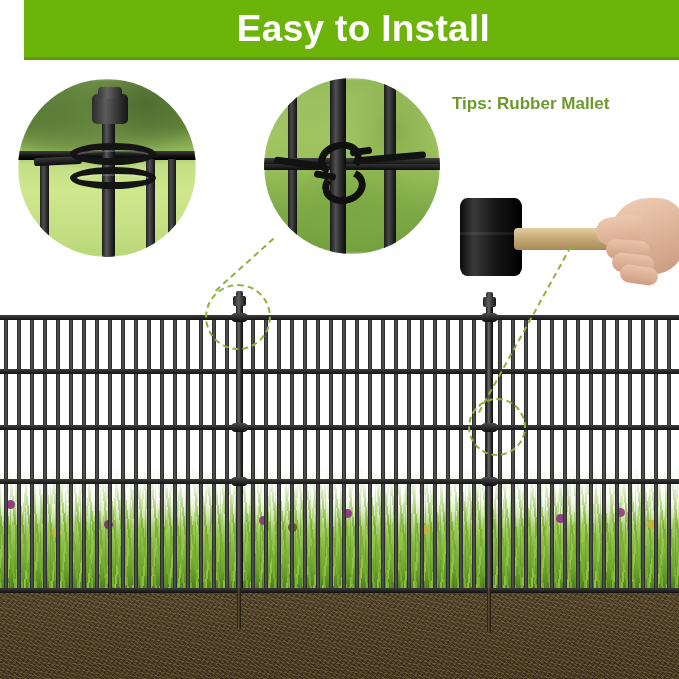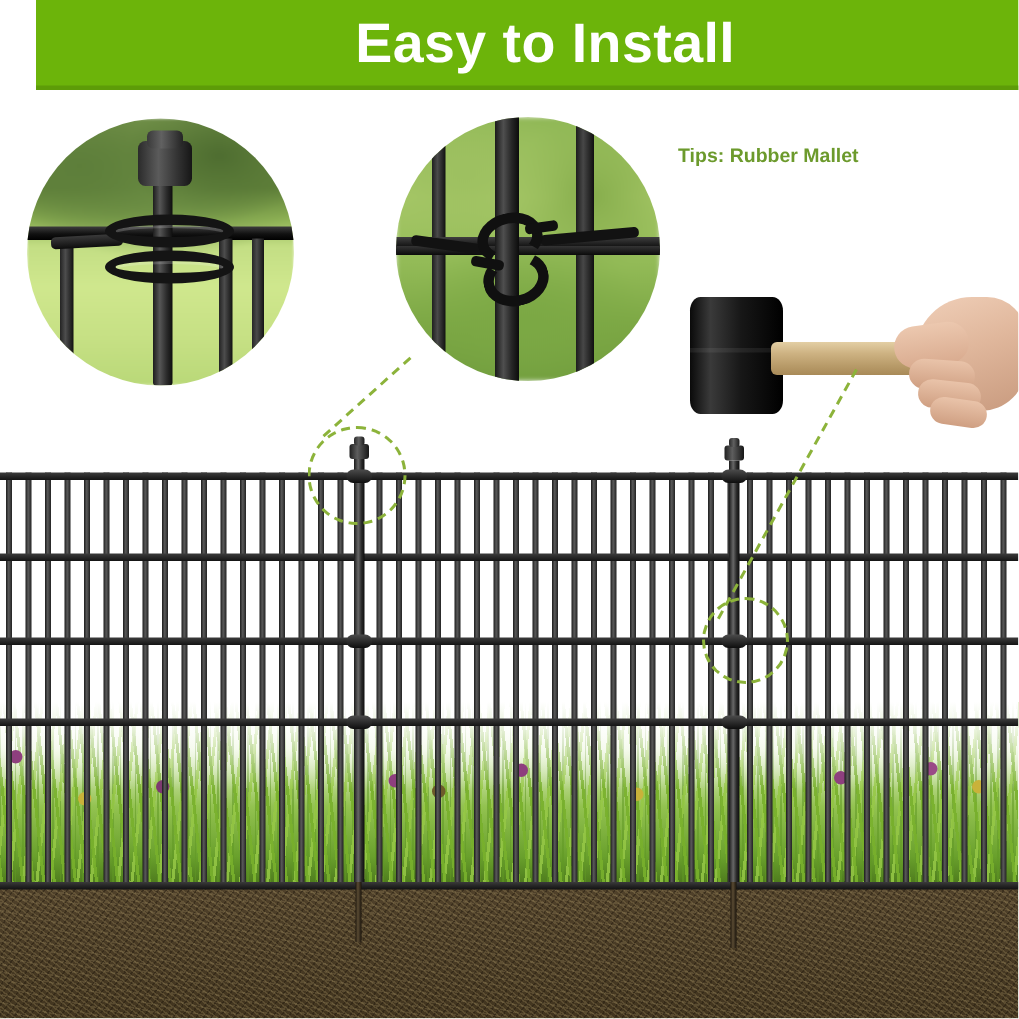--- a/index.html
+++ b/index.html
@@ -6,21 +6,21 @@
   body{width:679px;height:679px;overflow:hidden;font-family:"Liberation Sans",sans-serif;}
   #stage{position:relative;width:679px;height:679px;background:#ffffff;overflow:hidden;}
 
   
   .banner{position:absolute;left:0;top:0;width:679px;height:60px;background:#6cb40a;
           border-bottom:3px solid #5d9c08;box-sizing:border-box;margin-left:24px;}
   .banner-title{position:absolute;left:0;top:0;width:679px;height:57px;line-height:57px;
           text-align:center;color:#ffffff;font-size:37px;font-weight:bold;letter-spacing:.3px;}
 
   
-  .tips{position:absolute;left:452px;top:91px;width:220px;color:#6c9a2c;font-size:13px;
+  .tips{position:absolute;left:452px;top:91px;width:220px;color:#6c9a2c;font-size:17px;
         font-weight:bold;line-height:26px;}
   .tips .lead{font-weight:bold;}
   .tips .l2{display:block;padding-left:26px;}
 
   
   .circle{position:absolute;border-radius:50%;overflow:hidden;}
   #circle-post{left:18px;top:79px;width:178px;height:178px;}
   #circle-hook{left:264px;top:78px;width:176px;height:176px;}
   .cbg{position:absolute;inset:0;}
   

